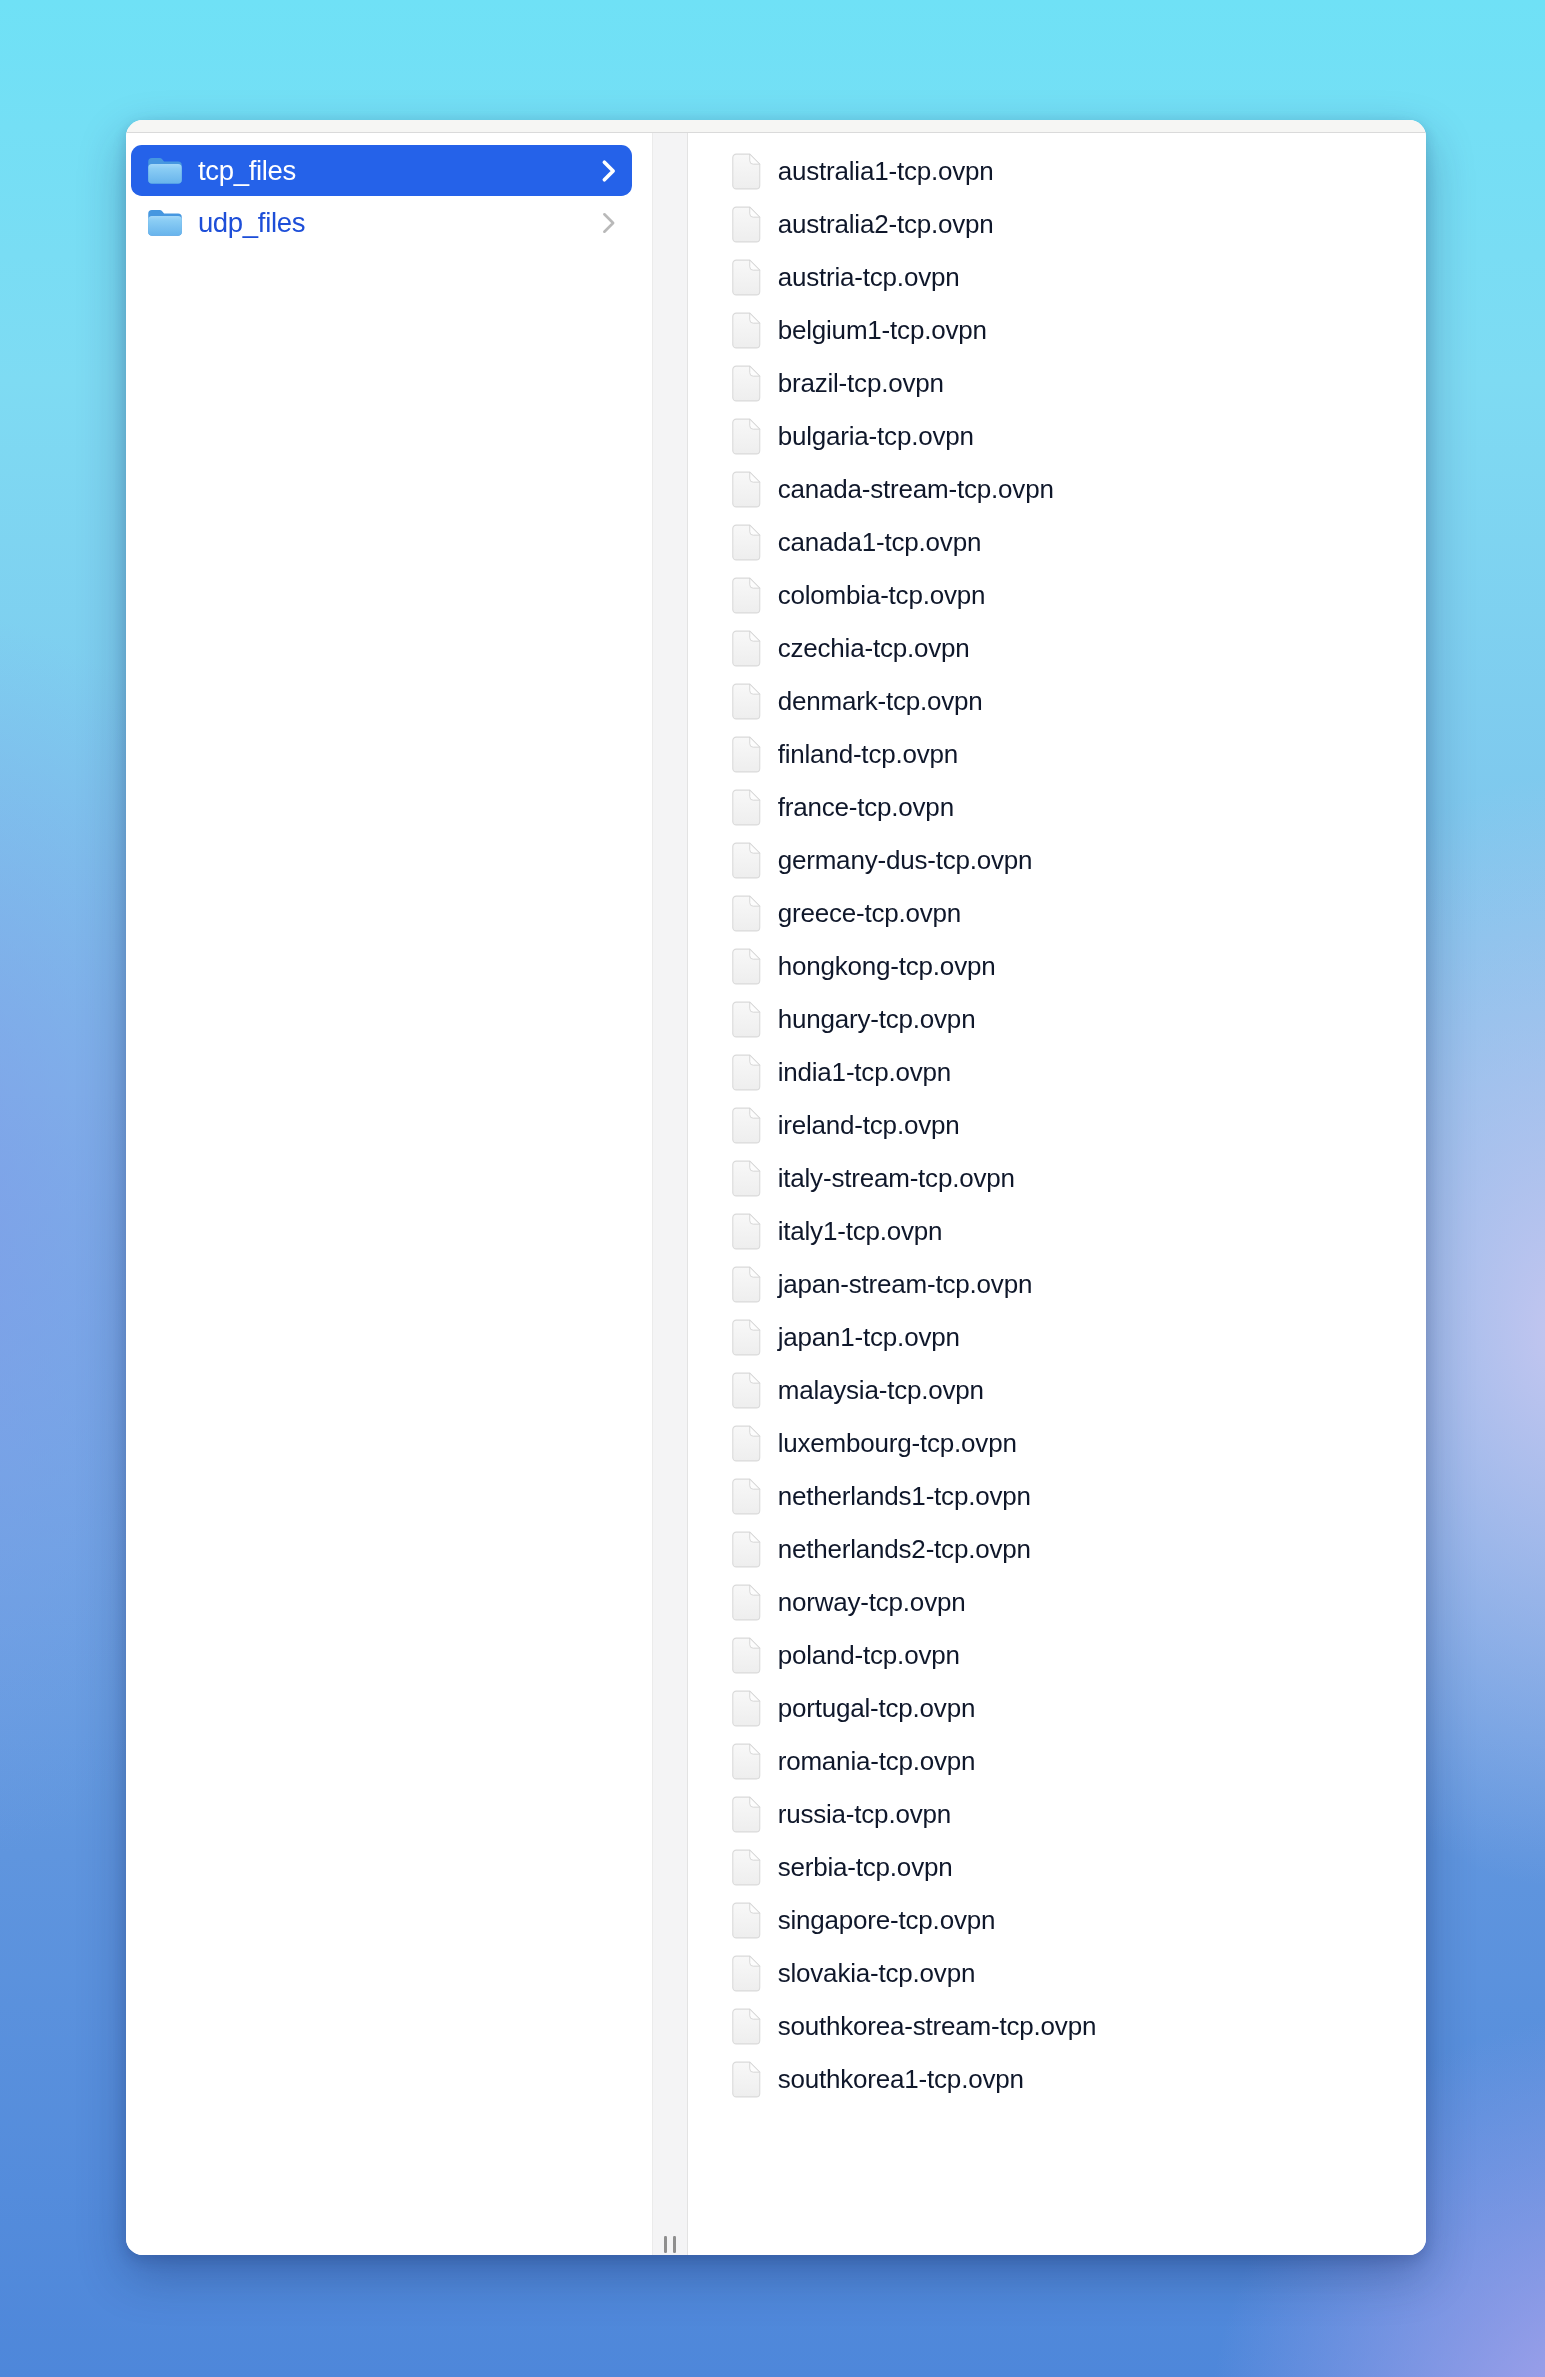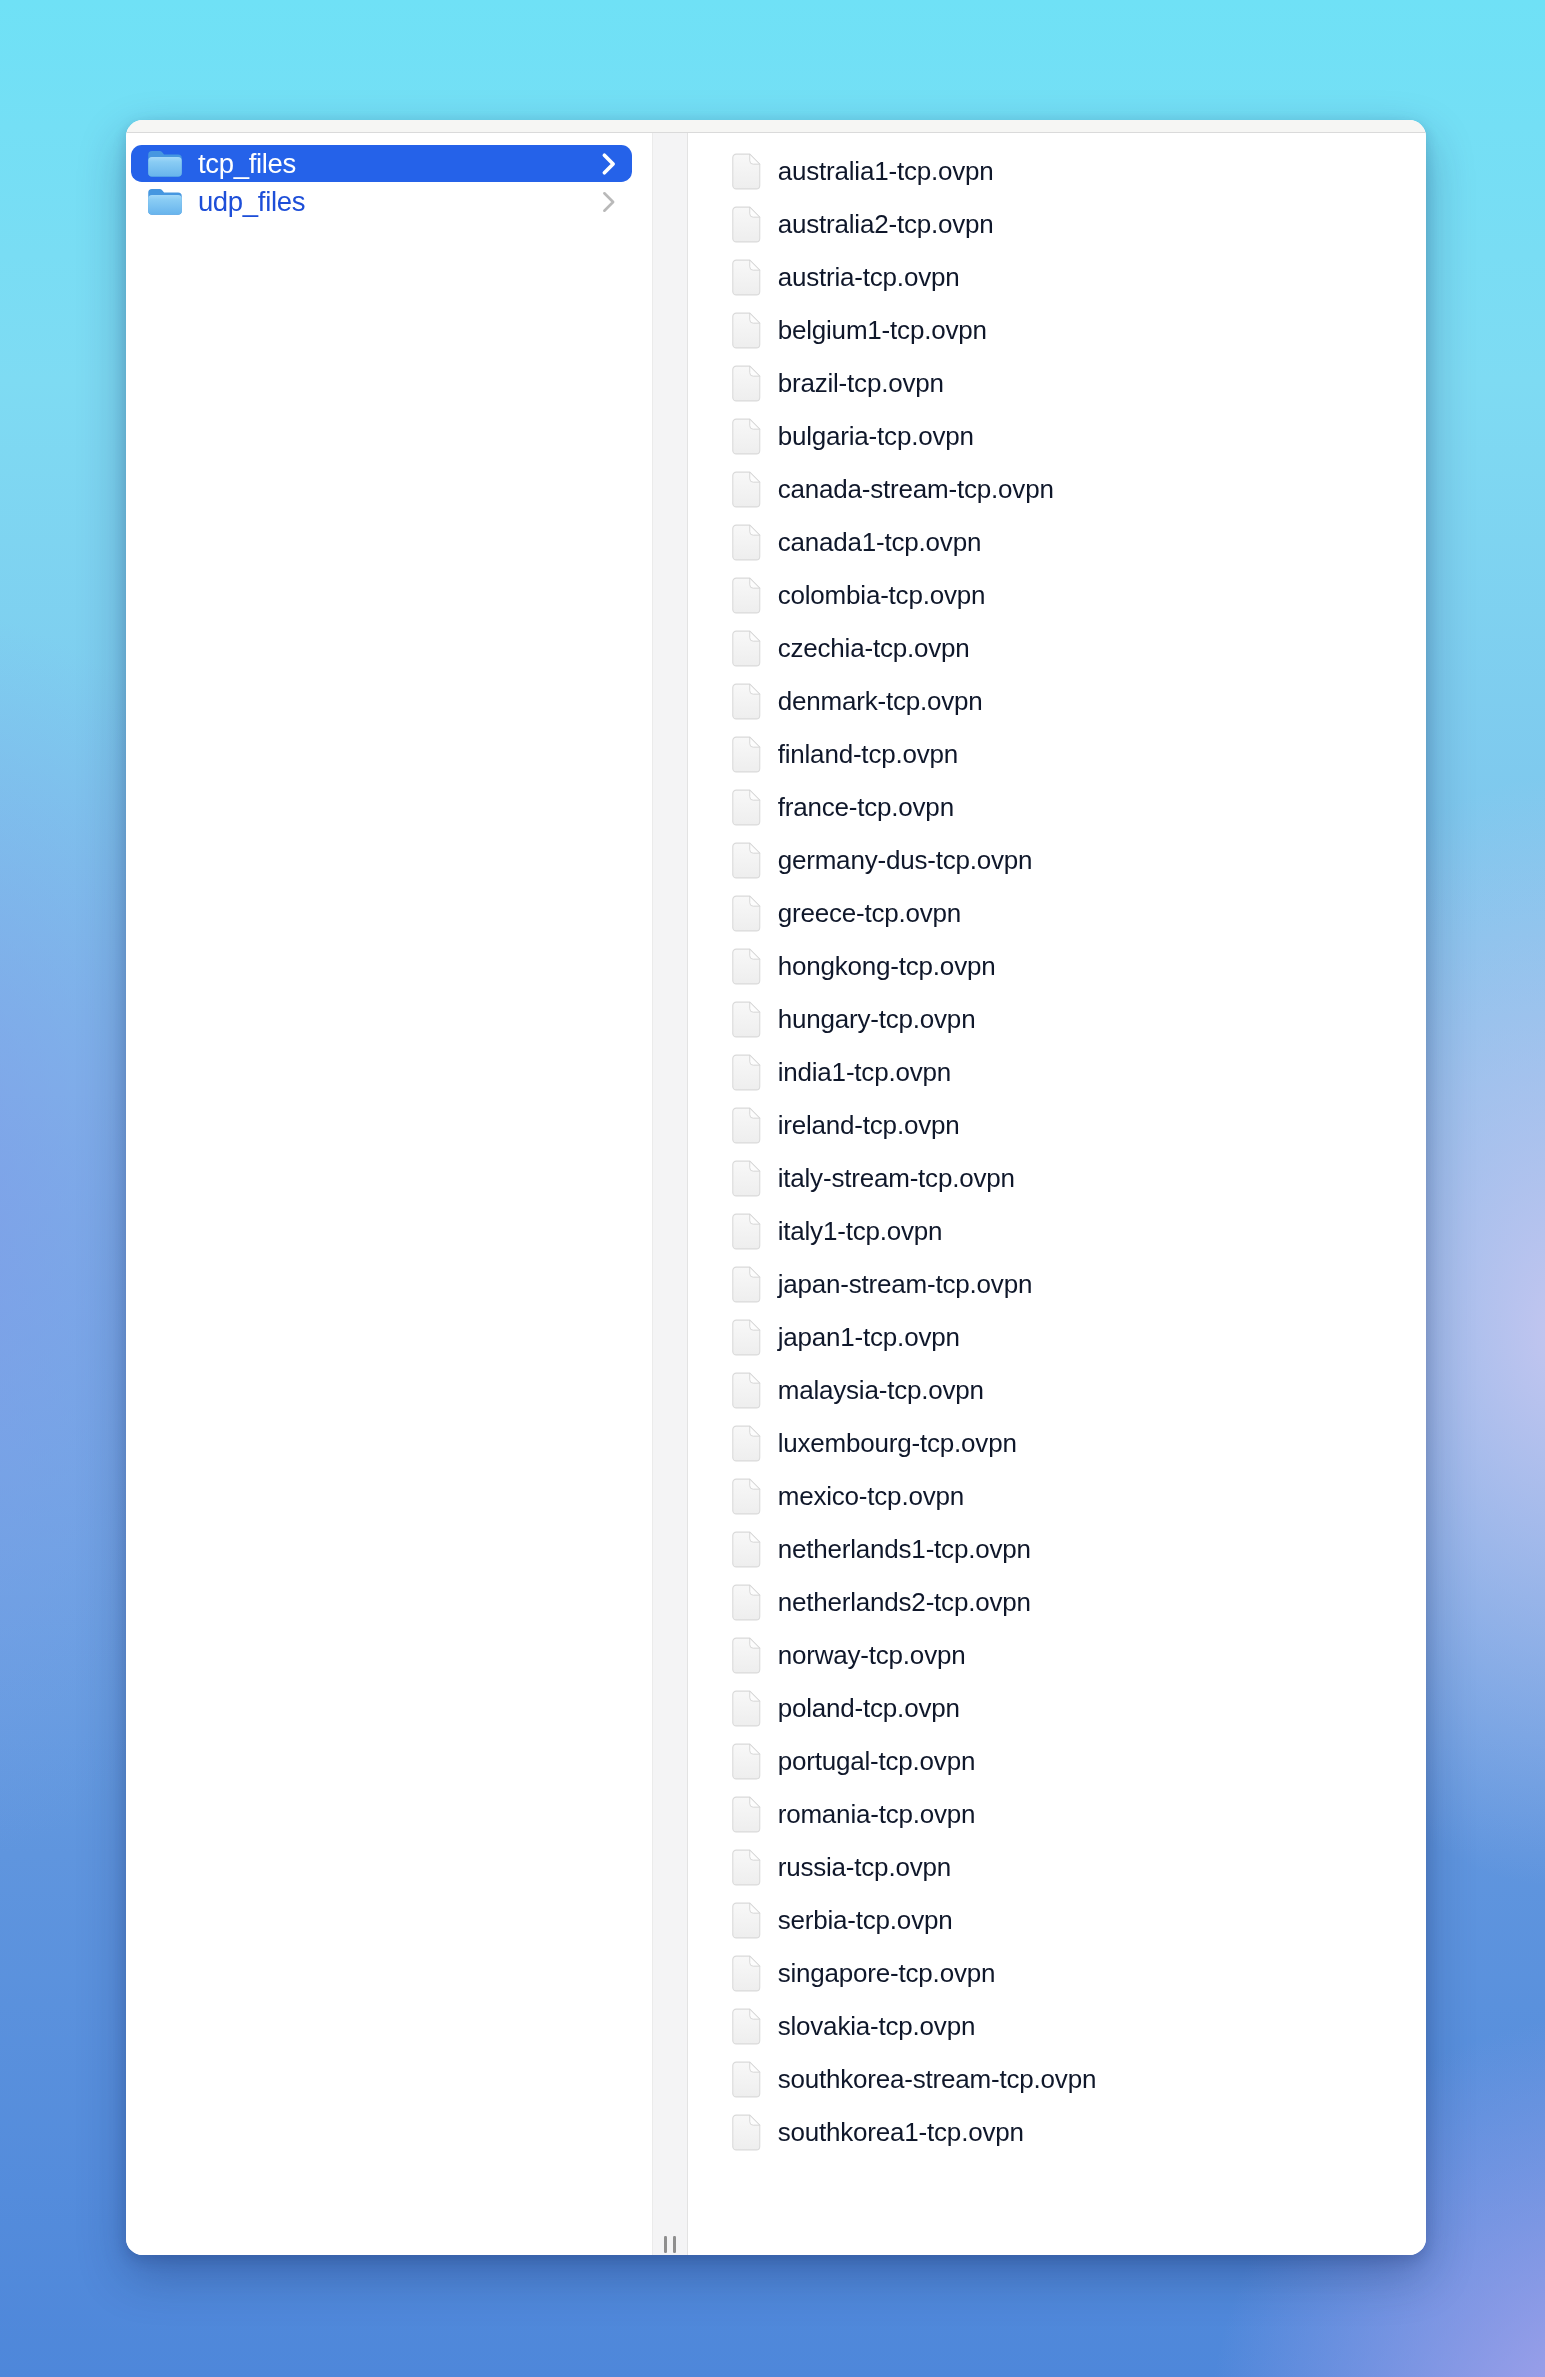--- a/index.html
+++ b/index.html
@@ -20,21 +20,21 @@
     display:flex;flex-direction:column;
   }
   .titlebar{
     height:12px;flex:0 0 12px;background:#f6f6f4;border-bottom:1.8px solid #dadada;
   }
   .content{flex:1;display:flex;min-height:0;}
 
   
   .sidebar{width:526px;flex:0 0 526px;background:#ffffff;padding-top:12px;box-sizing:border-box;}
   .folder-row{
-    height:37px;margin:0 20.3px 1.2px 4.8px;border-radius:10.8px;
+    height:51px;margin:0 20.3px 1.2px 4.8px;border-radius:10.8px;
     display:flex;align-items:center;padding:0 15.5px 0 16.7px;box-sizing:border-box;
   }
   .folder-row .flabel{font-size:27.5px;color:#1d4ed8;letter-spacing:-0.3px;}
   .folder-row.selected{background:#2562e9;}
   .folder-row.selected .flabel{color:#ffffff;font-weight:500;}
   .folder-row .chev{margin-left:auto;display:flex;align-items:center;}
   .folder-row svg.chevron{width:15.5px;height:24px;}
   .folder-row .chevron path{stroke:#b9b9b9;stroke-width:2.4;}
   .folder-row.selected .chevron path{stroke:#ffffff;stroke-width:3.4;}
   .folder-icon{width:36px;height:29px;margin-right:14.4px;flex:0 0 36px;}
@@ -283,27 +283,20 @@
       <path d="M8 1.5 h17.5 L38.5 14.5 V42 a4.5 4.5 0 0 1 -4.5 4.5 H8 A4.5 4.5 0 0 1 3.5 42 V6 A4.5 4.5 0 0 1 8 1.5 z" fill="url(#pagegrad)" stroke="#d9d9d9" stroke-width="1.4"></path>
       <path d="M25.5 1.5 V10 a4.5 4.5 0 0 0 4.5 4.5 h8.5 z" fill="#fdfdfd" stroke="#d4d4d4" stroke-width="1.2" stroke-linejoin="round"></path>
     </svg>
     <span class="plabel">luxembourg-tcp.ovpn</span>
   </div>
           <div class="file-row">
     <svg class="doc-icon" viewBox="0 0 40 48">
       <path d="M8 1.5 h17.5 L38.5 14.5 V42 a4.5 4.5 0 0 1 -4.5 4.5 H8 A4.5 4.5 0 0 1 3.5 42 V6 A4.5 4.5 0 0 1 8 1.5 z" fill="url(#pagegrad)" stroke="#d9d9d9" stroke-width="1.4"></path>
       <path d="M25.5 1.5 V10 a4.5 4.5 0 0 0 4.5 4.5 h8.5 z" fill="#fdfdfd" stroke="#d4d4d4" stroke-width="1.2" stroke-linejoin="round"></path>
     </svg>
-    <span class="plabel">mexico-tcp.ovpn</span>
-  </div>
-          <div class="file-row">
-    <svg class="doc-icon" viewBox="0 0 40 48">
-      <path d="M8 1.5 h17.5 L38.5 14.5 V42 a4.5 4.5 0 0 1 -4.5 4.5 H8 A4.5 4.5 0 0 1 3.5 42 V6 A4.5 4.5 0 0 1 8 1.5 z" fill="url(#pagegrad)" stroke="#d9d9d9" stroke-width="1.4"></path>
-      <path d="M25.5 1.5 V10 a4.5 4.5 0 0 0 4.5 4.5 h8.5 z" fill="#fdfdfd" stroke="#d4d4d4" stroke-width="1.2" stroke-linejoin="round"></path>
-    </svg>
     <span class="plabel">netherlands1-tcp.ovpn</span>
   </div>
           <div class="file-row">
     <svg class="doc-icon" viewBox="0 0 40 48">
       <path d="M8 1.5 h17.5 L38.5 14.5 V42 a4.5 4.5 0 0 1 -4.5 4.5 H8 A4.5 4.5 0 0 1 3.5 42 V6 A4.5 4.5 0 0 1 8 1.5 z" fill="url(#pagegrad)" stroke="#d9d9d9" stroke-width="1.4"></path>
       <path d="M25.5 1.5 V10 a4.5 4.5 0 0 0 4.5 4.5 h8.5 z" fill="#fdfdfd" stroke="#d4d4d4" stroke-width="1.2" stroke-linejoin="round"></path>
     </svg>
     <span class="plabel">netherlands2-tcp.ovpn</span>
   </div>
           <div class="file-row">

